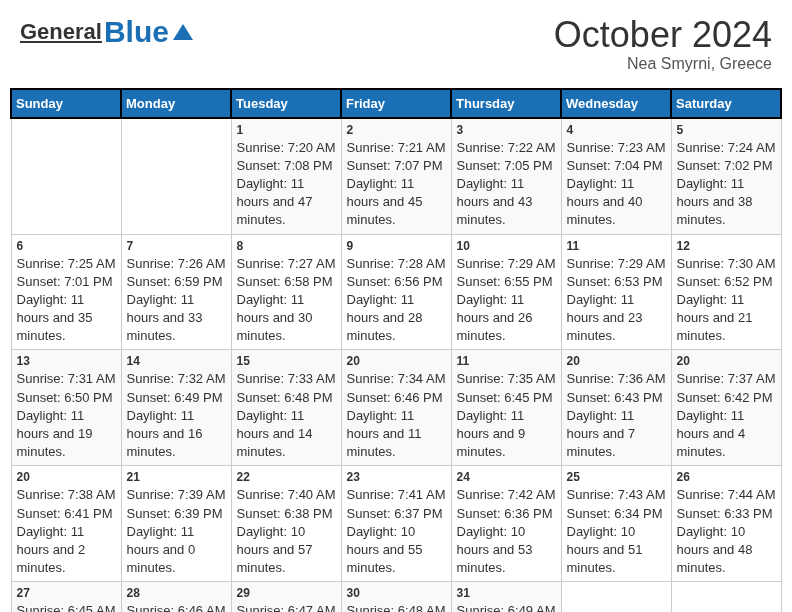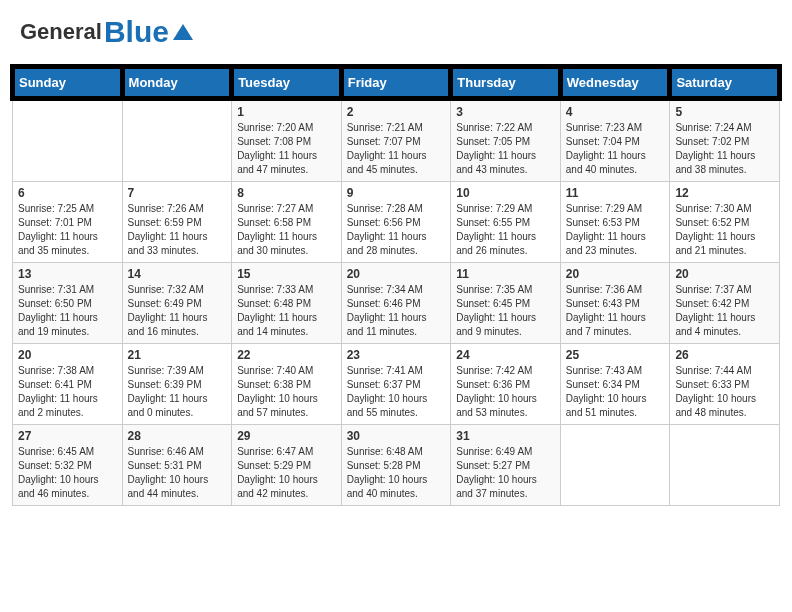--- a/index.html
+++ b/index.html
@@ -40,21 +40,21 @@
       border-collapse: collapse;
       table-layout: fixed;
     }
     thead tr th {
       background-color: #1a6fb5;
       color: white;
       font-size: 13px;
       font-weight: bold;
       padding: 6px 4px;
       text-align: left;
-      border: 5px solid #000000;
+      border: 2px solid #000000;
     }
     tbody tr td {
       border: 1px solid #ccc;
       vertical-align: top;
       padding: 4px 5px;
       font-size: 10.5px;
       color: #333;
       height: 80px;
       background: #fff;
     }
@@ -62,38 +62,42 @@
       background: #f9f9f9;
     }
     .day-num {
       font-size: 12px;
       font-weight: bold;
       display: block;
       margin-bottom: 2px;
     }
     .day-info {
       line-height: 1.4;
-      font-size: 10px;
+      font-size: 13px;
     }
     .empty-cell {
       background: #fff !important;
     }
   </style>
 </head>
 <body>
 
 <div class="header">
   <div class="logo">
     <div style="display:flex; align-items:center; gap:2px;">
-      <span style="font-size:22px; font-weight:bold; color:#333;">General</span>
+      <span style="font-size:22px; font-weight:bold; color:#333;text-decoration:underline;">General</span>
       <span style="font-size:30px; font-weight:bold; color:#1a6fb5;">Blue</span>
       <svg width="20" height="16" viewBox="0 0 20 16" style="margin-left:2px;">
         <polygon points="0,16 10,0 20,16" fill="#1a6fb5"></polygon>
       </svg>
     </div>
+  </div>
+  <div class="title-section">
+    <div class="month-title">October 2024</div>
+    <div class="location">Nea Smyrni, Greece</div>
   </div>
 </div>
 
 <table>
   <thead>
     <tr id="header-row">
         <th>Sunday</th>
         <th>Monday</th>
         <th>Tuesday</th>
         <th>Friday</th>

